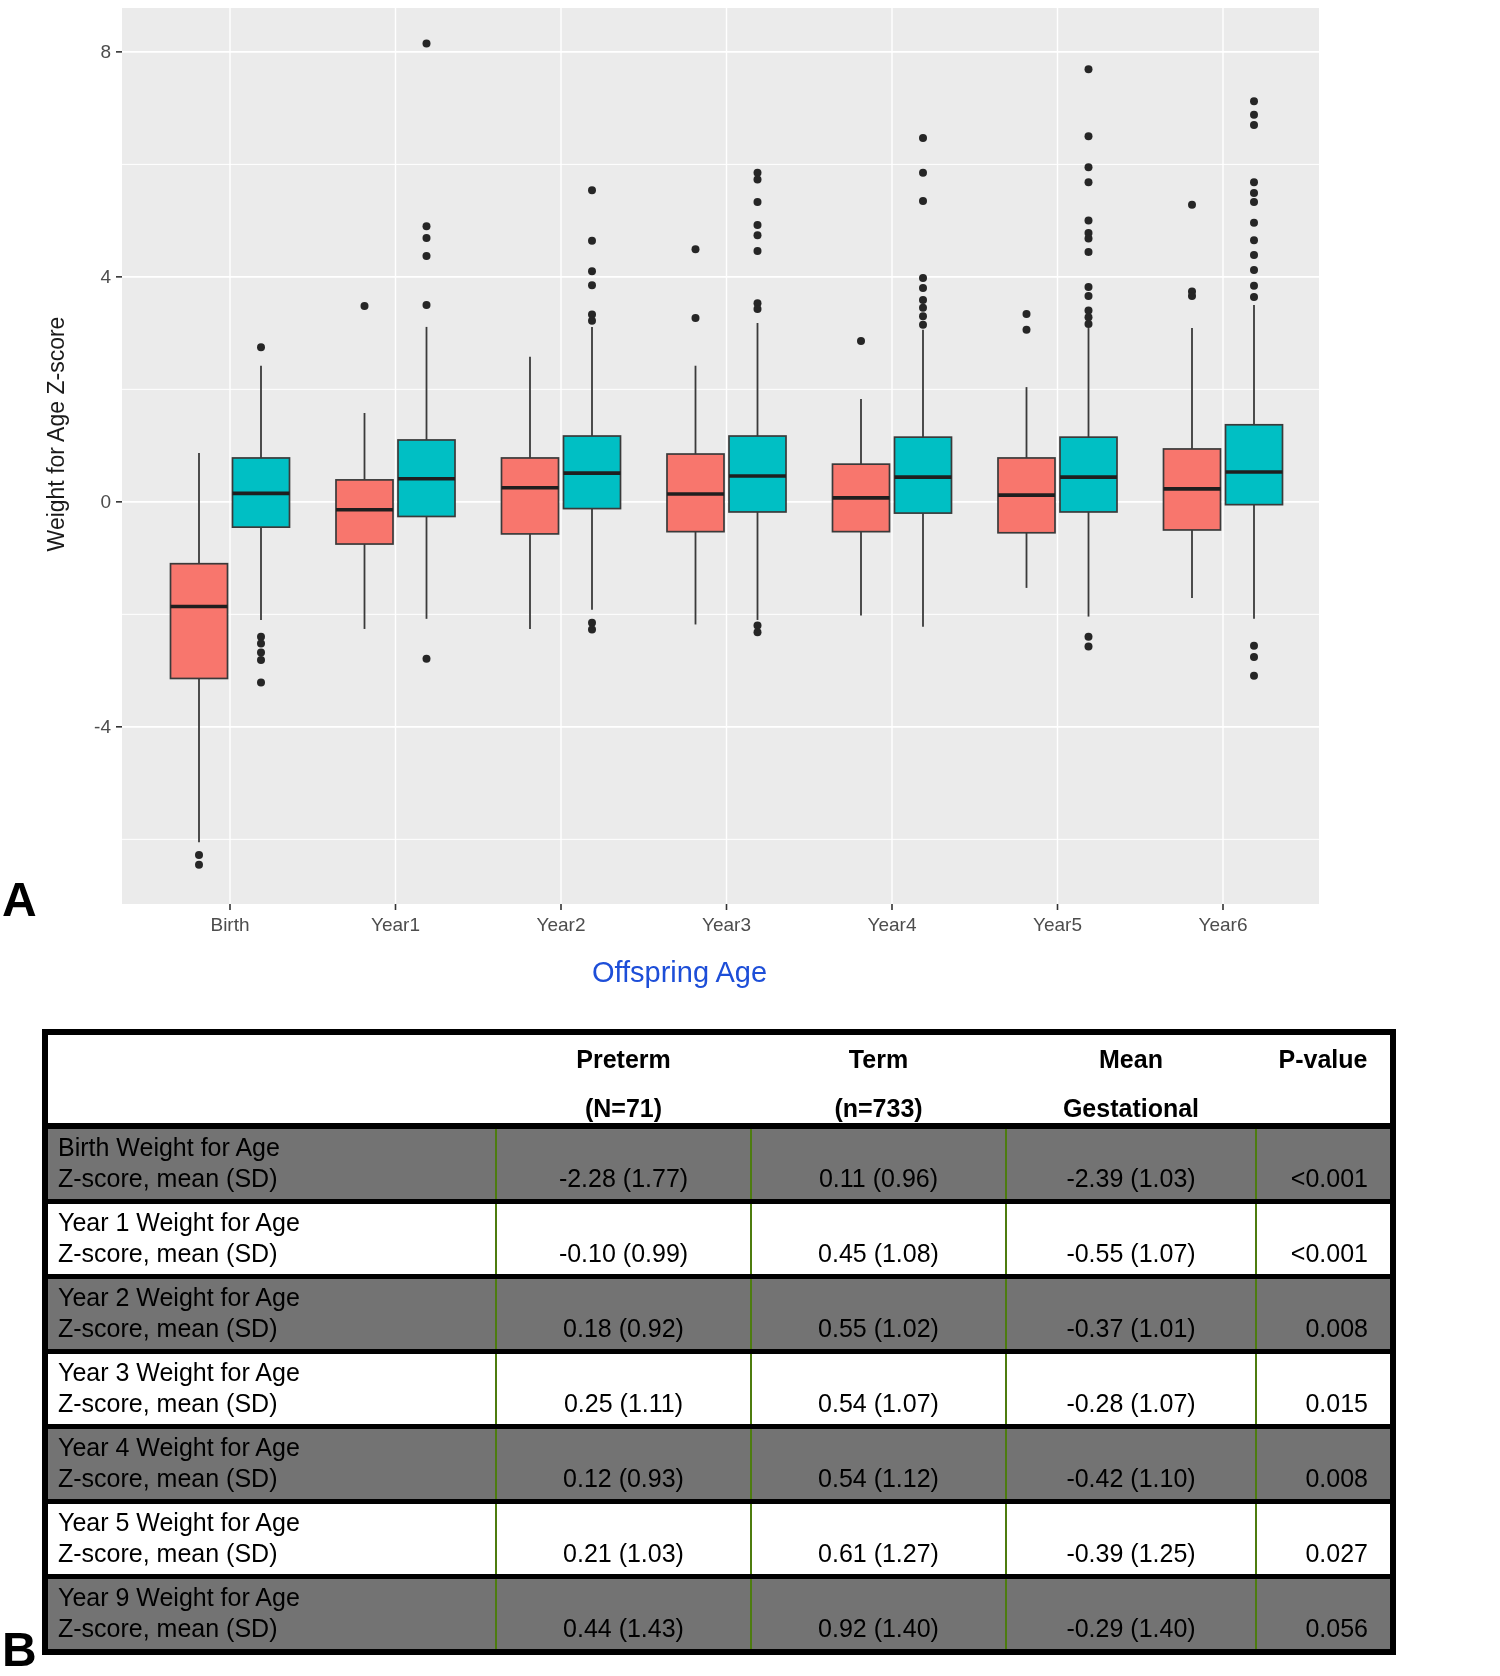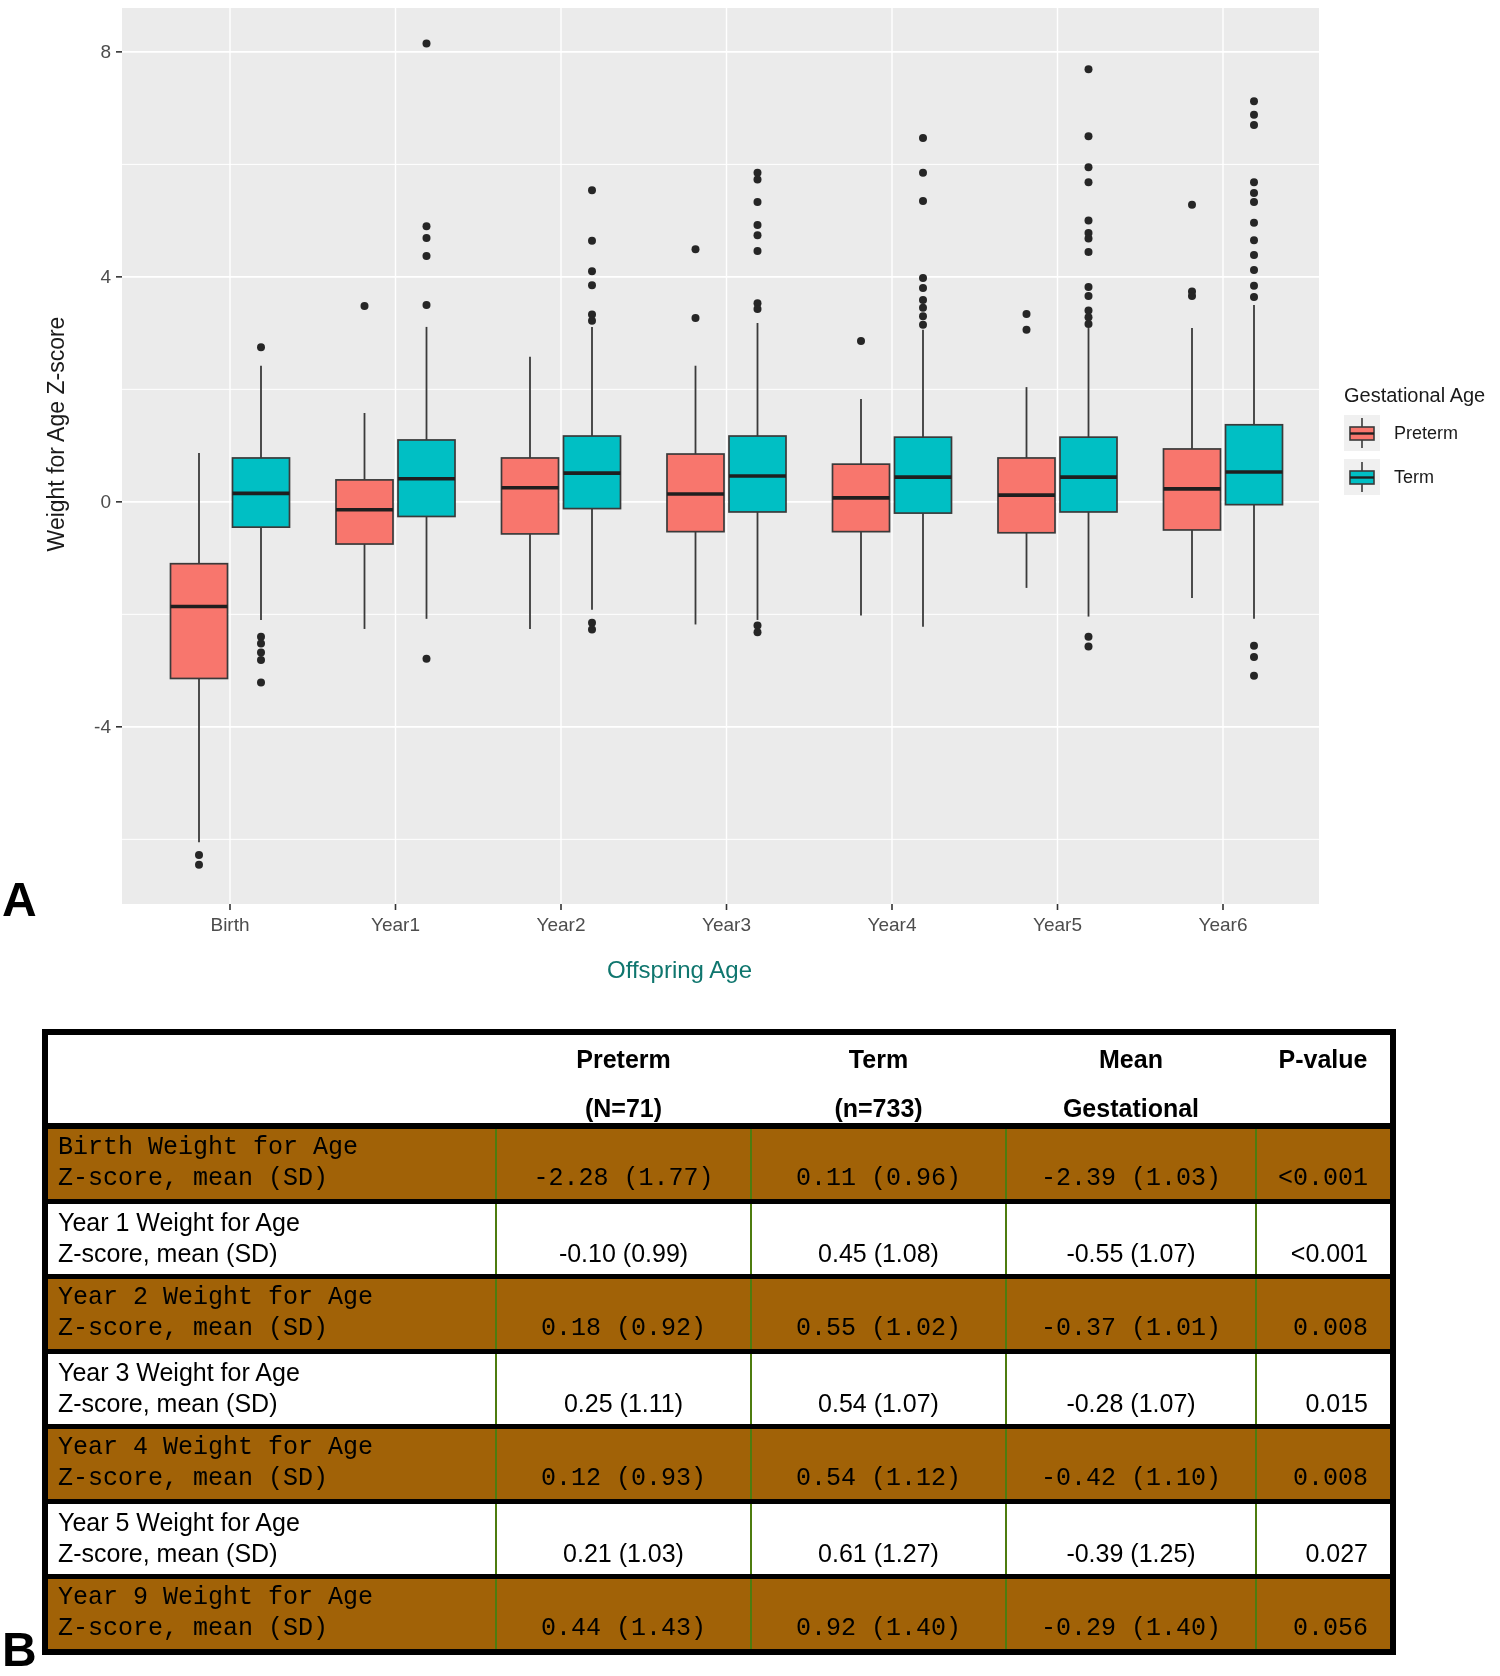--- a/index.html
+++ b/index.html
@@ -3,39 +3,39 @@
 <meta charset="utf-8">
 <style>
   html,body{margin:0;padding:0;background:#fff;}
   .figure{position:relative;width:1500px;height:1676px;background:#fff;
           font-family:"Liberation Sans",sans-serif;overflow:hidden;}
   #chart-svg{position:absolute;left:0;top:0;}
   .y-axis-title{position:absolute;left:-104px;top:421px;width:320px;height:26px;
       transform:rotate(-90deg);transform-origin:center;text-align:center;
       font-size:23px;color:#1a1a1a;}
   .x-axis-title{position:absolute;left:122px;top:956px;width:1115px;text-align:center;
-      font-size:24px;color:#0f766e;}
+      font-size:29px;color:#1d4ed8;}
   .panel-label{position:absolute;left:2px;font-weight:bold;font-size:48px;color:#000;line-height:1;}
   #panel-a-label{top:876px;}
   #panel-b-label{top:1626px;}
   .legend{position:absolute;left:1344px;top:384px;width:156px;}
   .legend-title{font-size:20px;color:#1a1a1a;margin-bottom:8px;}
   .legend-entry{display:flex;align-items:center;margin-bottom:8px;}
   .legend-key{width:36px;height:36px;background:#f0f0f0;display:inline-block;flex:0 0 auto;}
   .legend-label{font-size:18px;color:#1a1a1a;margin-left:14px;}
   .table-wrap{position:absolute;left:42px;top:1029px;}
   table{border-collapse:collapse;border:6px solid #000;table-layout:fixed;background:#fff;}
   thead th{border-bottom:6px solid #000;font-weight:bold;font-size:25px;color:#000;
       vertical-align:top;padding:0;height:74px;}
   thead .h1{margin-top:10px;text-align:center;}
   thead .h2{margin-top:20px;text-align:center;}
   tbody td{border-top:5px solid #000;height:70px;font-size:25px;color:#000;
       padding:0;vertical-align:top;}
   tbody td + td{border-left:2px solid #4d7c0f;}
-  tr.shaded{background:#a16207;font-family:Liberation Mono, monospace;}
+  tr.shaded{background:#737373;}
   .cw{display:flex;flex-direction:column;justify-content:space-between;height:100%;
       box-sizing:border-box;padding:4px 10px 6px;}
   td:nth-child(1) .cw{text-align:left;}
   td:nth-child(2) .cw,td:nth-child(3) .cw,td:nth-child(4) .cw{text-align:center;}
   td:nth-child(5) .cw{text-align:right;padding-right:22px;}
 </style>
 </head>
 <body>
 
 <div class="figure">
@@ -245,41 +245,20 @@
         <circle cx="1254" cy="297.1048336472065" r="4" fill="#262626"></circle>
         <circle cx="1254" cy="645.8305084745763" r="4" fill="#262626"></circle>
         <circle cx="1254" cy="657.0797237915882" r="4" fill="#262626"></circle>
         <circle cx="1254" cy="675.6409290646579" r="4" fill="#262626"></circle>
       </g>
     </svg>
 
   <div class="y-axis-title">Weight for Age Z-score</div>
   <div class="x-axis-title">Offspring Age</div>
 
-  <div class="legend">
-    <div class="legend-title">Gestational Age</div>
-    <div id="legend-entries">
-        <div class="legend-entry">
-          <span class="legend-key"><svg width="36" height="36">
-              <line x1="18" x2="18" y1="3" y2="33" stroke="#3a3a3a" stroke-width="1.6"></line>
-              <rect x="6" y="12" width="24" height="13" fill="#F8766D" stroke="#3a3a3a" stroke-width="1.6"></rect>
-              <line x1="6" x2="30" y1="18.5" y2="18.5" stroke="#1f1f1f" stroke-width="2.4"></line>
-            </svg></span>
-          <span class="legend-label">Preterm</span>
-        </div>
-        <div class="legend-entry">
-          <span class="legend-key"><svg width="36" height="36">
-              <line x1="18" x2="18" y1="3" y2="33" stroke="#3a3a3a" stroke-width="1.6"></line>
-              <rect x="6" y="12" width="24" height="13" fill="#00BFC4" stroke="#3a3a3a" stroke-width="1.6"></rect>
-              <line x1="6" x2="30" y1="18.5" y2="18.5" stroke="#1f1f1f" stroke-width="2.4"></line>
-            </svg></span>
-          <span class="legend-label">Term</span>
-        </div>
-      </div>
-  </div>
 
   <div class="panel-label" id="panel-a-label">A</div>
   <div class="panel-label" id="panel-b-label">B</div>
 
   <div class="table-wrap">
     <table>
       <colgroup>
         <col style="width:451px">
           <col style="width:255px">
           <col style="width:255px">

